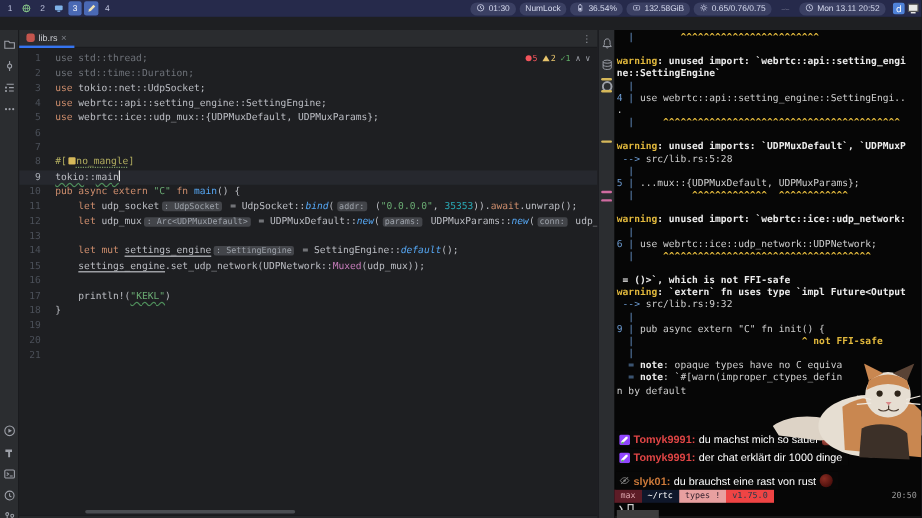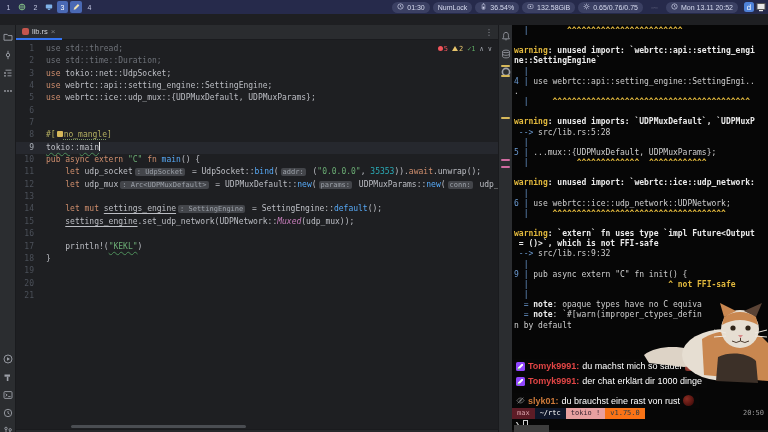--- a/index.html
+++ b/index.html
@@ -35,21 +35,21 @@
   .tabicon{width:7px;height:7px;border-radius:2px;background:#c4554d;display:inline-block}
   .tabclose{color:#7b7e85;font-size:8px}
   .kebab{margin-left:auto;color:#9da0a8;font-size:8px;padding:0 5px}
 
   .editor{flex:1;position:relative;overflow:hidden;font:8px/12.35px "DejaVu Sans Mono",monospace;padding-top:3px}
   .cl{white-space:pre;color:#bcbec4;height:12.35px}
   .cl .ln{display:inline-block;width:30px;text-align:right;padding-right:12px;color:#4b5059}
   .cl.cur{background:#26282e}
   .cl.cur .ln{color:#a9aeb6}
   .k{color:#cf8e6d}.g{color:#6f737a}.s{color:#6aab73}.n{color:#2aacb8}
-  .f{color:#56a8f5}.fi{color:#56a8f5;}.pi{color:#c77dbb;font-style:italic}
+  .f{color:#56a8f5}.fi{color:#56a8f5;font-style:italic}.pi{color:#c77dbb;}
   .a{color:#b3ae60}.au{color:#b3ae60;text-decoration:underline dotted #7c9a63;text-underline-offset:2px}
   .u{text-decoration:underline;text-underline-offset:2px}
   .w1{text-decoration:underline wavy #4e8f5b;text-underline-offset:2px}
   .sw{color:#6aab73;text-decoration:underline wavy #4e8f5b;text-underline-offset:2px}
   .hint{background:#43454a;color:#9ba0a8;border-radius:2px;padding:0 2px;margin:0 2px;font-size:7px}
   .bulb{display:inline-block;width:6px;height:6px;background:#d6b85a;border-radius:1px;margin:0 1px}
   .caret{display:inline-block;width:1px;height:9px;background:#e8e8e8;vertical-align:-1px}
 
   .insp{position:absolute;top:3px;right:6px;display:flex;align-items:center;gap:4px;font-size:7px;color:#9da0a8}
   .insp .e{color:#f2545b}.insp .wn{color:#e7c46c}.insp .ok{color:#5fad65}
@@ -365,22 +365,22 @@
         <div class="tl"><span class="tb"> --&gt; </span><span class="td">src/lib.rs:5:28</span></div>
         <div class="tl"><span class="tb">  |</span></div>
         <div class="tl"><span class="tb">5 | </span><span class="td">...mux::{UDPMuxDefault, UDPMuxParams};</span></div>
         <div class="tl"><span class="tb">  |          </span><span class="ty">^^^^^^^^^^^^^</span><span class="td">  </span><span class="ty">^^^^^^^^^^^^</span></div>
         <div class="tl">&nbsp;</div>
         <div class="tl"><span class="ty">warning</span><span class="tw">: unused import: `webrtc::ice::udp_network:</span></div>
         <div class="tl"><span class="tb">  |</span></div>
         <div class="tl"><span class="tb">6 | </span><span class="td">use webrtc::ice::udp_network::UDPNetwork;</span></div>
         <div class="tl"><span class="tb">  |     </span><span class="ty">^^^^^^^^^^^^^^^^^^^^^^^^^^^^^^^^^^^^</span></div>
         <div class="tl">&nbsp;</div>
+        <div class="tl"><span class="tw"> = ()&gt;`, which is not FFI-safe</span></div>
         <div class="tl"><span class="ty">warning</span><span class="tw">: `extern` fn uses type `impl Future&lt;Output</span></div>
-        <div class="tl"><span class="tw"> = ()&gt;`, which is not FFI-safe</span></div>
         <div class="tl"><span class="tb"> --&gt; </span><span class="td">src/lib.rs:9:32</span></div>
         <div class="tl"><span class="tb">  |</span></div>
         <div class="tl"><span class="tb">9 | </span><span class="td">pub async extern "C" fn init() {</span></div>
         <div class="tl"><span class="tb">  |</span><span class="td">                             </span><span class="ty">^ not FFI-safe</span></div>
         <div class="tl"><span class="tb">  |</span></div>
         <div class="tl"><span class="tb">  = </span><span class="tw">note</span><span class="td">: opaque types have no C equiva</span></div>
         <div class="tl"><span class="tb">  = </span><span class="tw">note</span><span class="td">: `#[warn(improper_ctypes_defin</span></div>
         <div class="tl"><span class="td">n by default</span></div>
       </div>
 
@@ -419,22 +419,22 @@
             </span>
             <span class="cuser" style="color: rgb(205, 122, 58);">slyk01:</span>
             <span>du brauchst eine rast von rust</span>
             <span class="emote2"></span>
           </span></div>
       </div>
 
     <div class="pbar" id="pbar">
         <span class="pseg" style="background: rgb(93, 28, 38); color: rgb(216, 160, 168);">max</span>
         <span class="pseg" style="background: #0f172a; color: rgb(255, 255, 255);">~/rtc</span>
-        <span class="pseg" style="background: rgb(232, 160, 160); color: rgb(58, 36, 48);">tokio !</span>
-        <span class="pseg" style="background: #f97316; color: rgb(29, 58, 74);">v1.75.0</span>
+        <span class="pseg" style="background: rgb(232, 160, 160); color: rgb(58, 36, 48);">types !</span>
+        <span class="pseg" style="background: #ef4444; color: rgb(29, 58, 74);">v1.75.0</span>
         <span class="ptime">20:50</span>
       </div>
 
     <div class="pline">
       <span>❯</span>
       <span class="pcursor"></span>
     </div>
 
     <div class="tmux">
       <span class="tab1">1: zsh</span>

